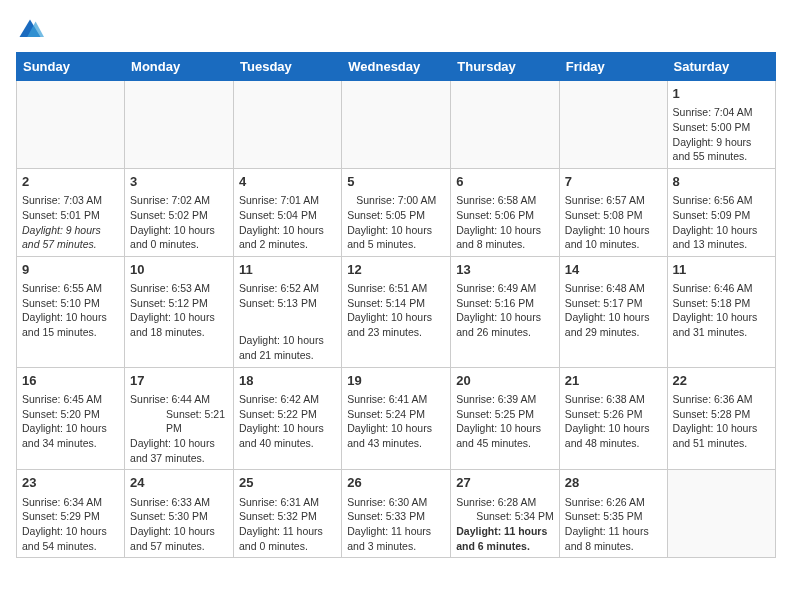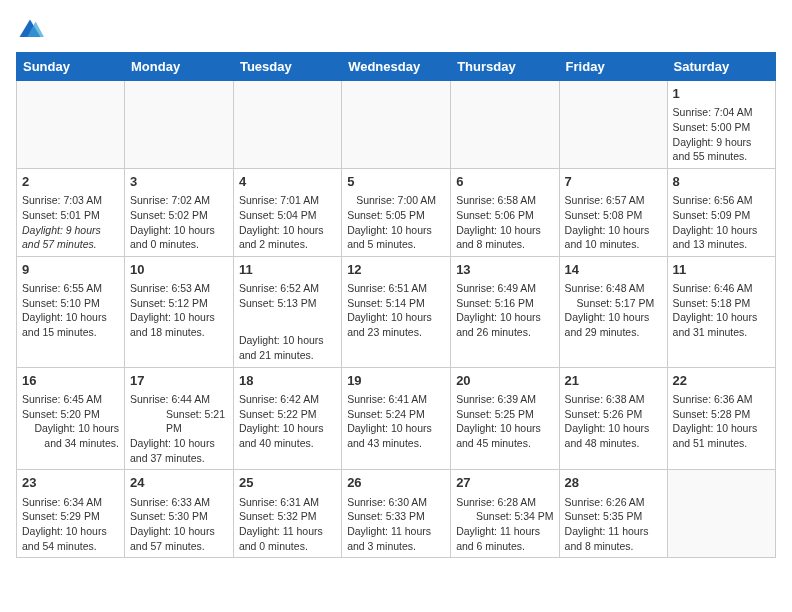--- a/index.html
+++ b/index.html
@@ -196,36 +196,36 @@
         </td>
         <td>
           <span class="day-num">13</span>
           <span style="display: block;">Sunrise: 6:49 AM</span>
           <span style="display: block;">Sunset: 5:16 PM</span>
           <span style="display: block;">Daylight: 10 hours and 26 minutes.</span>
         </td>
         <td>
           <span class="day-num">14</span>
           <span style="display: block;">Sunrise: 6:48 AM</span>
-          <span style="display: block; margin-left: 12px;">Sunset: 5:17 PM</span>
+          <span style="display: block;">Sunset: 5:17 PM</span>
           <span style="display: block;">Daylight: 10 hours and 29 minutes.</span>
         </td>
         <td>
           <span class="day-num">11</span>
           <span style="display: block;">Sunrise: 6:46 AM</span>
           <span style="display: block;">Sunset: 5:18 PM</span>
           <span style="display: block;">Daylight: 10 hours and 31 minutes.</span>
         </td>
       </tr>
       <tr>
         <td>
           <span class="day-num">16</span>
           <span style="display: block;">Sunrise: 6:45 AM</span>
           <span style="display: block;">Sunset: 5:20 PM</span>
-          <span style="display: block; text-align: right;">Daylight: 10 hours and 34 minutes.</span>
+          <span style="display: block;">Daylight: 10 hours and 34 minutes.</span>
         </td>
         <td>
           <span class="day-num">17</span>
           <span style="display: block;">Sunrise: 6:44 AM</span>
           <span style="display: block; margin-left: 36px;">Sunset: 5:21 PM</span>
           <span style="display: block;">Daylight: 10 hours and 37 minutes.</span>
         </td>
         <td>
           <span class="day-num">18</span>
           <span style="display: block;">Sunrise: 6:42 AM</span>
@@ -279,21 +279,21 @@
         <td>
           <span class="day-num">26</span>
           <span style="display: block;">Sunrise: 6:30 AM</span>
           <span style="display: block;">Sunset: 5:33 PM</span>
           <span style="display: block;">Daylight: 11 hours and 3 minutes.</span>
         </td>
         <td>
           <span class="day-num">27</span>
           <span style="display: block;">Sunrise: 6:28 AM</span>
           <span style="display: block; text-align: right;">Sunset: 5:34 PM</span>
-          <span style="display: block;">Daylight: 11 hours and 6 minutes.</span>
+          <span style="display: block; font-weight: bold;">Daylight: 11 hours and 6 minutes.</span>
         </td>
         <td>
           <span class="day-num">28</span>
           <span style="display: block;">Sunrise: 6:26 AM</span>
           <span style="display: block;">Sunset: 5:35 PM</span>
           <span style="display: block;">Daylight: 11 hours and 8 minutes.</span>
         </td>
         <td class="empty-cell"></td>
       </tr>
     </tbody>

